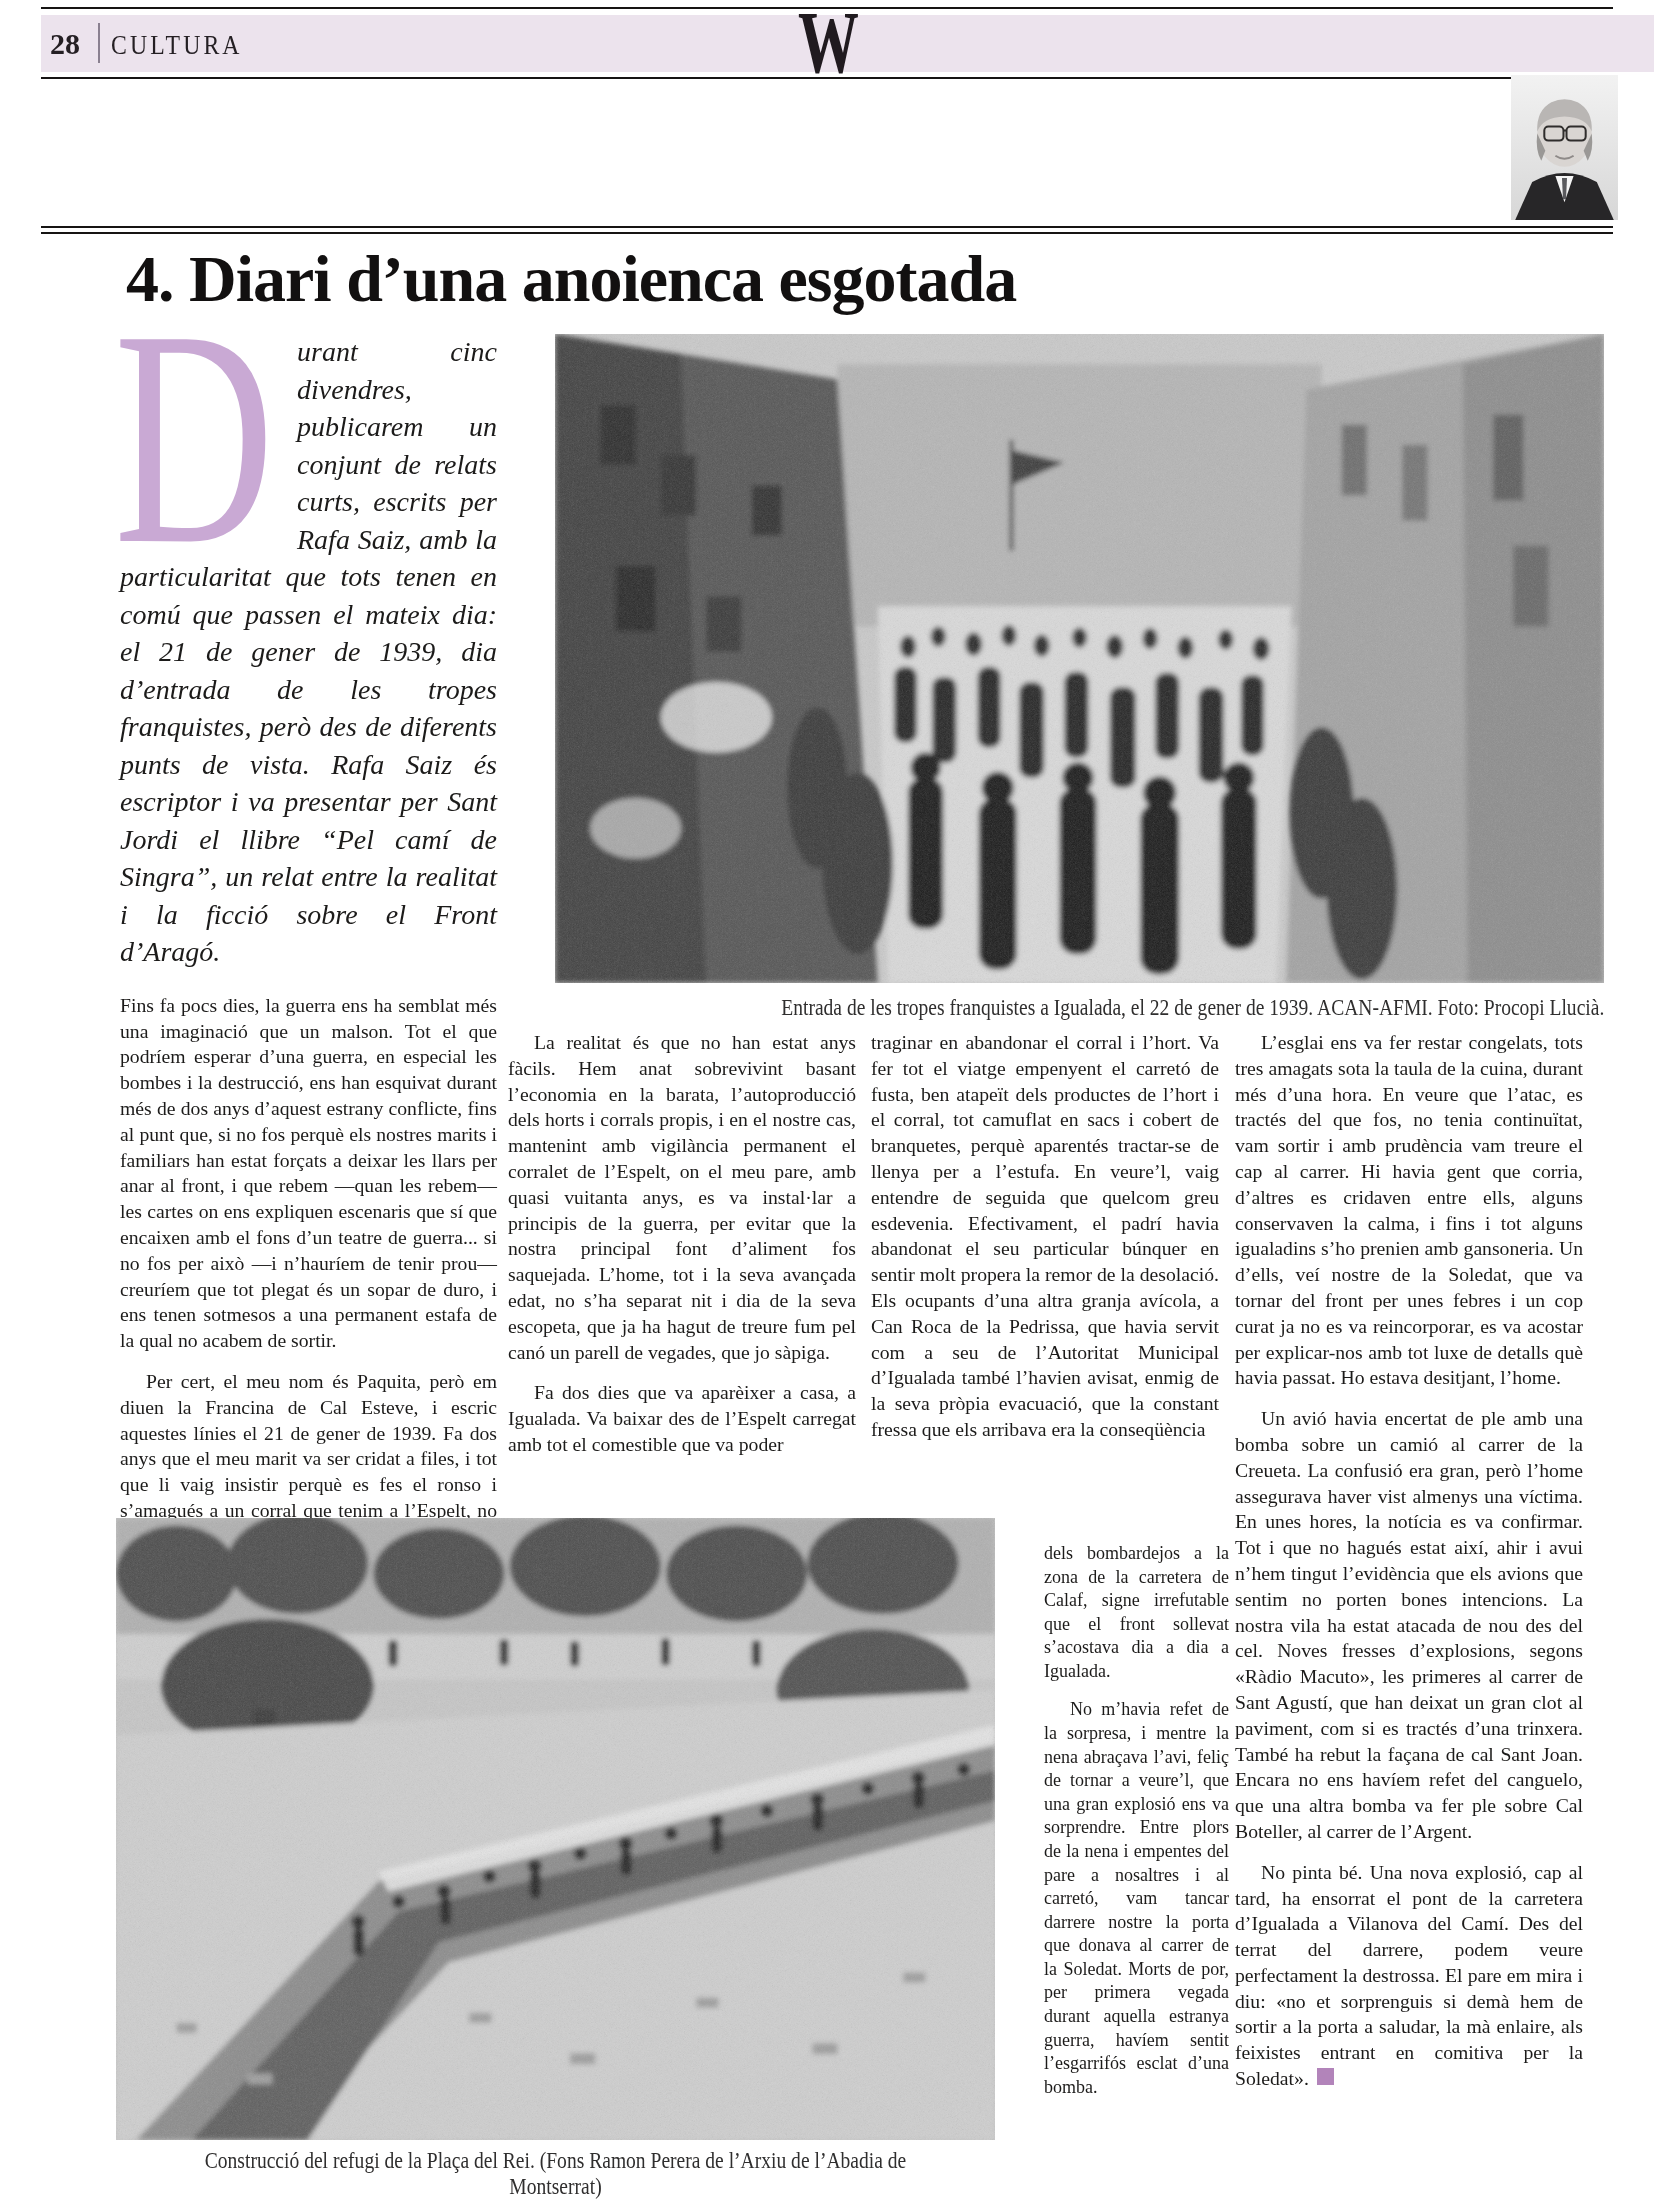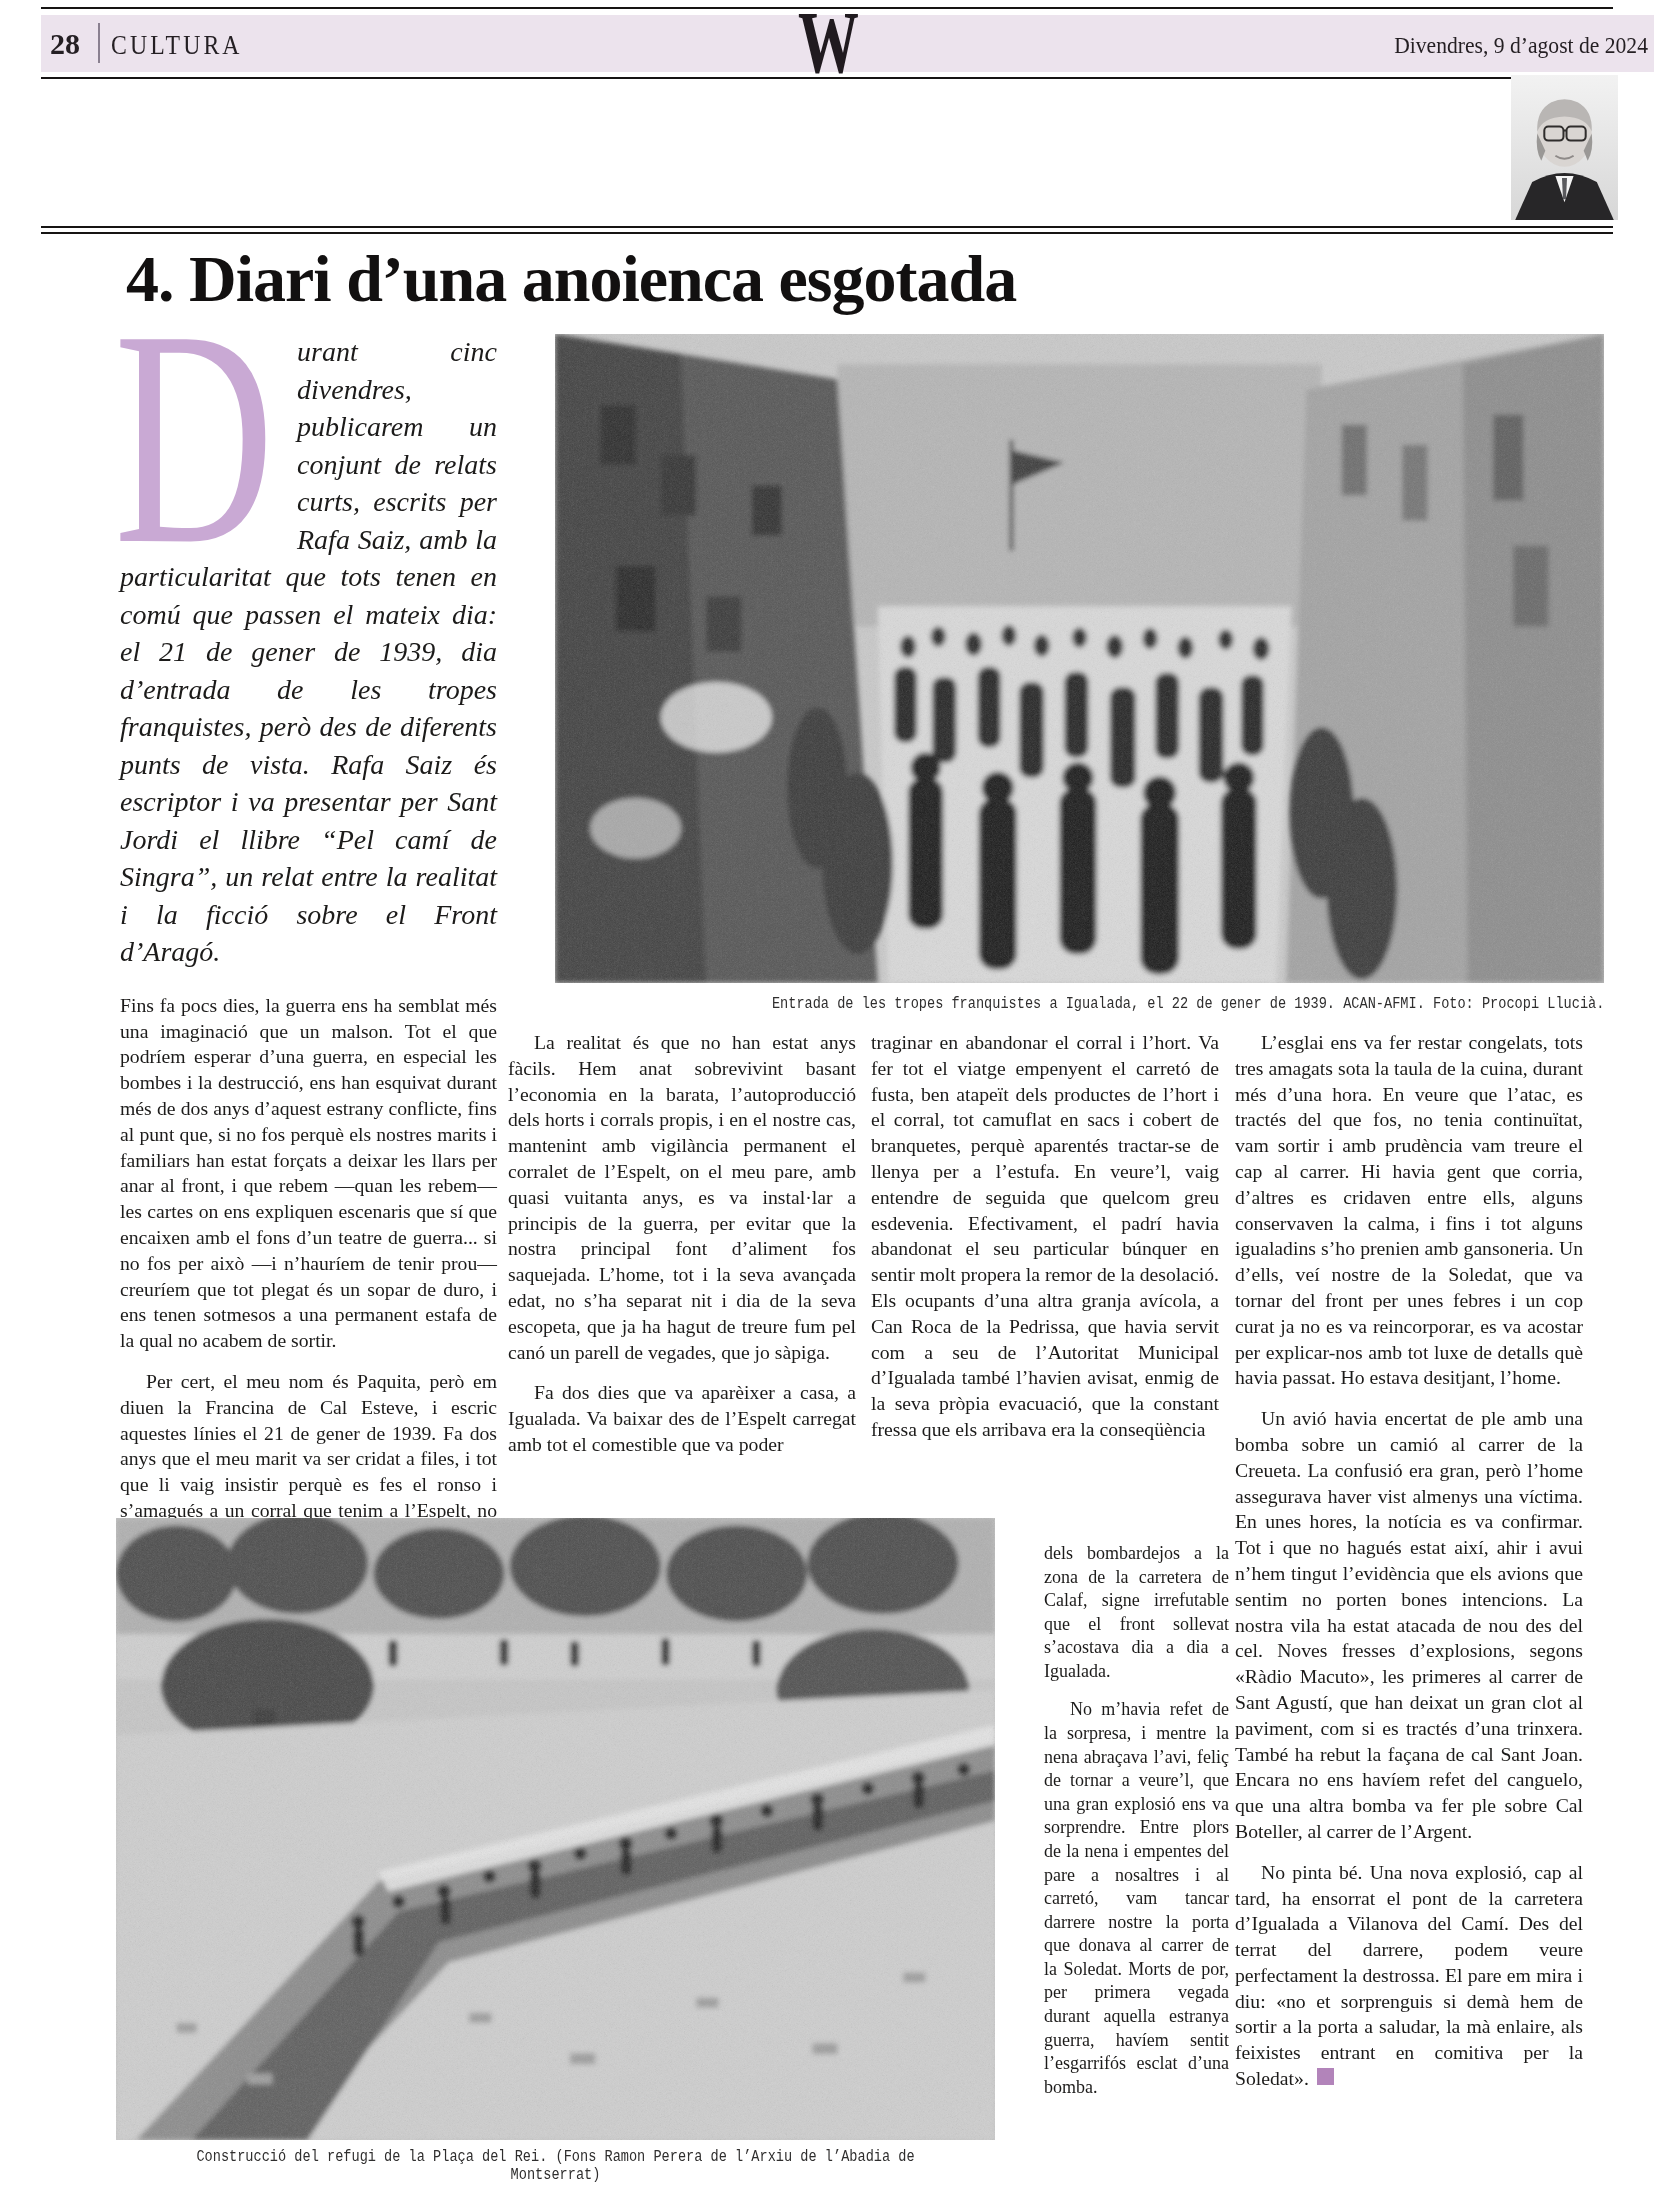--- a/index.html
+++ b/index.html
@@ -41,38 +41,37 @@
   .p-after-intro{margin-top:22px !important;}
   .dropcap-spacer{float:left;width:177px;height:203px;}
   .dropcap{position:absolute;left:114px;top:284px;font-size:308px;line-height:1;color:#c9a9d4;
            transform:scaleX(.72);transform-origin:left top;z-index:0;}
   .endmark{display:inline-block;width:17px;height:17px;background:#b284ba;margin-left:8px;}
   
   .photo{position:absolute;z-index:2;}
   .photo svg{display:block;width:100%;height:100%;}
   .photo1{left:555px;top:334px;width:1049px;height:649px;}
   .photo2{left:116px;top:1518px;width:879px;height:622px;}
-  .cap{position:absolute;font-family:Liberation Mono, monospace;font-size:16px;color:#2f2e2e;z-index:2;}
+  .cap{position:absolute;font-family:Liberation Serif, serif;font-size:23px;color:#2f2e2e;z-index:2;}
   .cap1{left:555px;top:995px;width:1049px;text-align:right;}
   .cap2{left:116px;top:2148px;width:879px;text-align:center;}
   .cap .t{display:inline-block;transform:scaleX(.85);}
   .cap1 .t{transform-origin:right center;}
   .cap2 .t{transform-origin:center center;}
 </style>
 </head>
 <body>
 
 <div class="page">
 
   <div class="rule" style="left:41px;top:7px;width:1572px;height:2px;"></div>
   <div class="band">
     <div class="pageno">28</div>
     <div class="band-div"></div>
     <div class="section">CULTURA</div>
-    <div class="date-wrap"><span class="date">Divendres, 9 d’agost de 2024</span></div>
   </div>
   <div class="logo">
     <svg viewBox="0 0 140 170">
       <text x="0" y="0" transform="translate(70,140) scale(0.8,1.18)" text-anchor="middle" font-family="Liberation Serif, serif" font-weight="bold" font-size="150" fill="#201a1f">W</text>
     </svg>
   </div>
   <div class="rule" style="left:41px;top:77px;width:1572px;height:2px;"></div>
 
   <div class="headshot">
     <svg viewBox="0 0 212 288" preserveAspectRatio="none">

